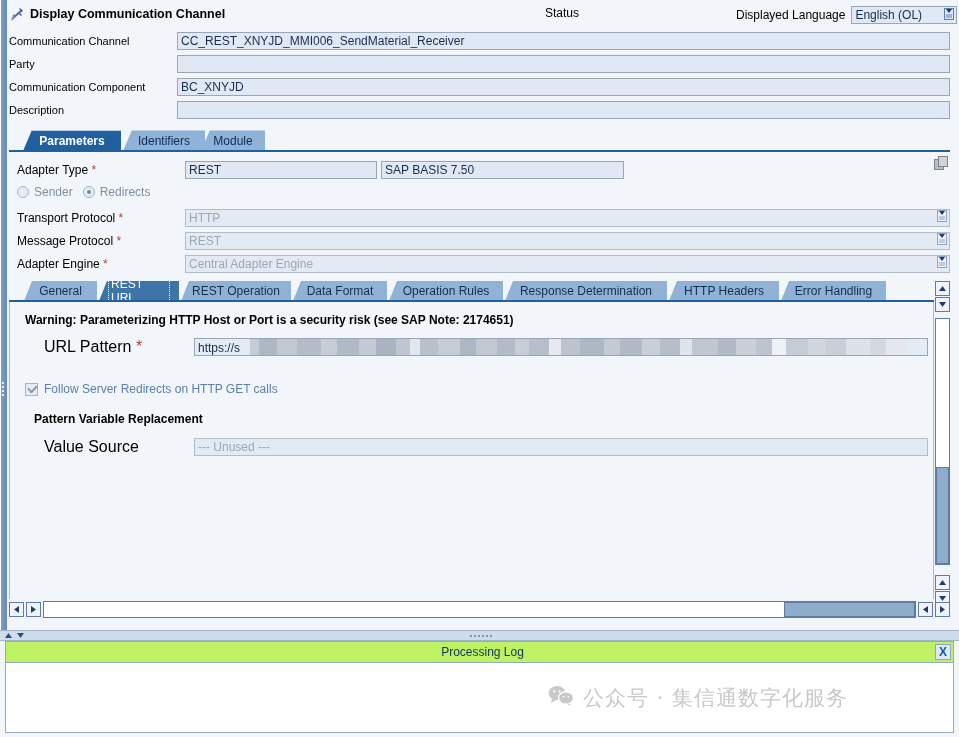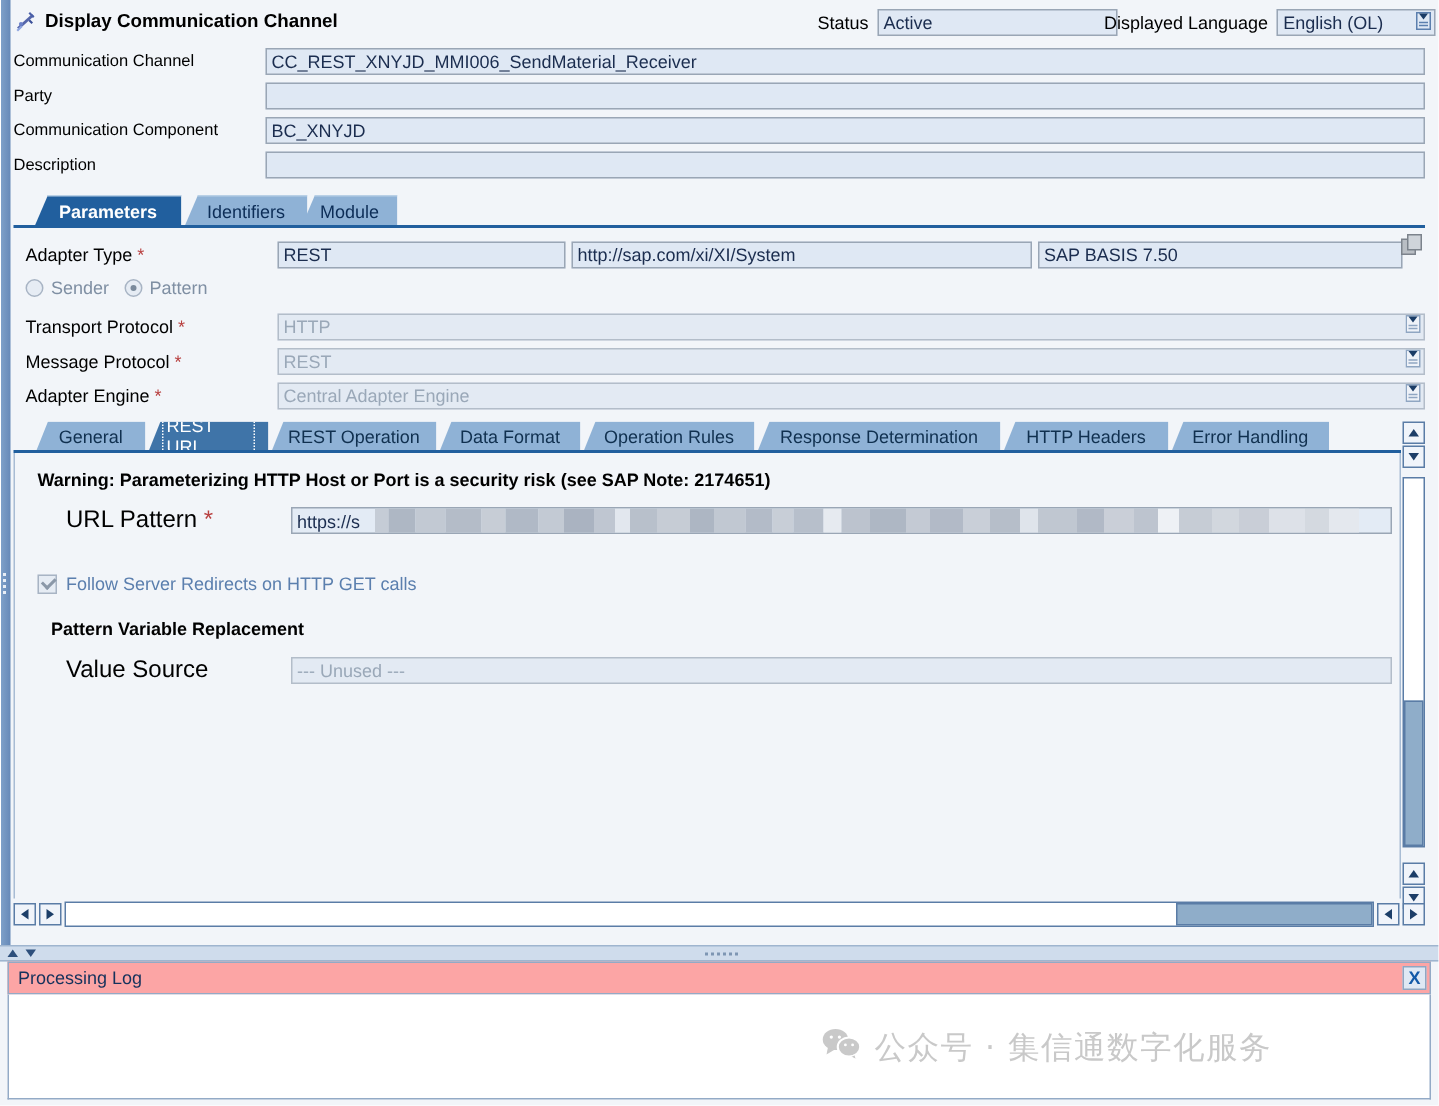--- a/index.html
+++ b/index.html
@@ -252,23 +252,23 @@
     position: absolute; left: 470px; top: 4px;
     width: 22px; height: 3px;
     display: flex; gap: 2px;
   }
   .split-grip i { width: 2px; height: 2px; background: #7e96b3; display: block; }
 
   
   .plog {
     position: absolute; left: 5px; top: 641px;
     width: 949px; height: 22px;
-    background: #fca5a5;
+    background: #bef264;
     border: 1px solid #93aac6;
-    display: flex; align-items: center;
+    display: flex; align-items: center; justify-content: center;
   }
   .plog-title {
     margin-left: 6px; font-size: 12px; color: #15325c;
   }
   .close-btn {
     position: absolute; right: 2px; top: 2px;
     width: 16px; height: 16px;
     background: #dfe8f4;
     border: 1px solid #8fa6c2;
     display: flex; align-items: center; justify-content: center;
@@ -317,21 +317,20 @@
         <path d="M10 2 L13 5 L14 4 L11 1 Z" fill="#4a5fa8"></path>
         <circle cx="5" cy="9" r="1.4" fill="#6a7fc8"></circle>
         <path d="M11 6 L13 8 L12 9 L10 7 Z" fill="#3a4f98"></path>
       </svg>
     </span>
     <span class="title-text">Display Communication Channel</span>
   </div>
 
   <div class="hdr-status">
     <span class="lbl">Status</span>
-    <span class="inp" style="width:160px">Active</span>
   </div>
 
   <div class="hdr-lang">
     <span class="lbl">Displayed Language</span>
     <span style="position:relative;display:inline-block">
       <span class="inp" style="width:106px;padding-right:15px">English (OL)</span>
       <span style="position:absolute;right:2px;top:2px">
         <svg width="11" height="13" viewBox="0 0 11 13">
           <rect x="0.5" y="0.5" width="9" height="11" fill="#dfe8f4" stroke="#5b7fae"></rect>
           <path d="M2 1 L8 1 L5 5 Z" fill="#1a3c66"></path>
@@ -373,39 +372,38 @@
   </div>
 
   <div class="params">
 
     <div class="prow" style="top:8px;left:8px;width:933px">
       <span class="plabel">
         <span>Adapter Type</span>
         <span class="req">*</span>
       </span>
       <span class="inp" style="width:192px">REST</span>
-      <span class="inp" style="width:307px;margin-left:4px">http://sap.com/xi/XI/System</span>
       <span class="inp" style="width:243px;margin-left:4px">SAP BASIS 7.50</span>
     </div>
 
     <div class="copy-icon">
       <svg width="15" height="15" viewBox="0 0 15 15">
         <rect x="0.5" y="3.5" width="9" height="10" fill="#b9bec4" stroke="#7c838c"></rect>
         <rect x="4.5" y="0.5" width="9" height="10" fill="#cfd4da" stroke="#7c838c"></rect>
       </svg>
     </div>
 
     <div class="radio-row">
       <span class="radio">
         <span class="rb"></span>
         <span>Sender</span>
       </span>
       <span class="radio">
         <span class="rb on"></span>
-        <span>Pattern</span>
+        <span>Redirects</span>
       </span>
     </div>
 
     <div class="prow" style="top:56px;left:8px;width:933px">
       <span class="plabel">
         <span>Transport Protocol</span>
         <span class="req">*</span>
       </span>
       <span style="position:relative;display:inline-block;width:765px">
         <span class="inp disabled" style="width:765px;padding-right:16px">HTTP</span>

